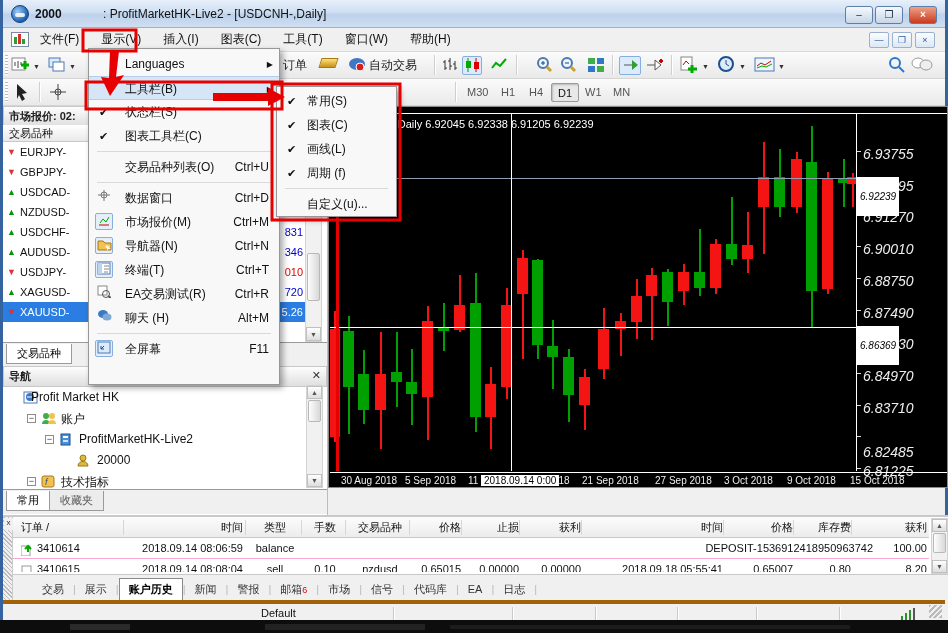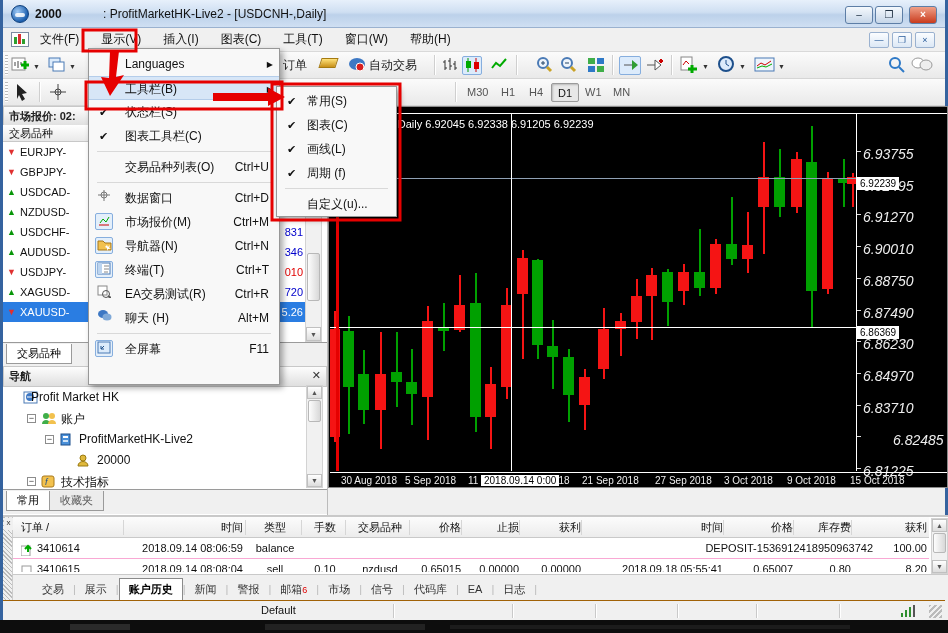--- a/index.html
+++ b/index.html
@@ -72,36 +72,36 @@
   .mico{position:absolute;left:6px;top:3px;width:18px;height:17px;border-radius:2px;font-size:9px;text-align:center;line-height:16px;}
   .mico.boxed{border:1px solid #86aede;background:#e4effa;}
   #toolbars-submenu{position:absolute;left:276px;top:86px;width:121px;height:131px;background:#f8f8f8;
      border:1px solid #979797;box-shadow:3px 3px 6px rgba(0,0,0,.35);z-index:55;padding-top:2px;}
   
   #chart-window{position:absolute;left:325px;top:106px;width:620px;height:382px;background:#000;border:1px solid #8b8b8b;}
   #plot{position:absolute;left:1px;top:6px;width:526px;height:358px;overflow:hidden;border-top:1px solid #fff;}
   #paxis{position:absolute;left:527px;top:6px;width:91px;height:358px;border-left:1px solid #fff;border-top:1px solid #fff;}
   .ylab{position:absolute;left:6px;font-size:14px;color:#eee;white-space:nowrap;font-style:italic;}
   .ytick{position:absolute;left:0;width:4px;height:1px;background:#ddd;}
-  .pricebox{position:absolute;left:0;background:#fff;color:#000;font-size:10px;padding:0 3px;line-height:13px;z-index:5;}
+  .pricebox{position:absolute;left:0;background:#fff;color:#000;font-size:10px;padding:13px 3px;line-height:13px;z-index:5;font-style:italic;}
   #xaxis{position:absolute;left:1px;top:365px;width:617px;height:16px;border-top:1px solid #fff;}
   .xlab{position:absolute;top:2px;font-size:10px;color:#eee;white-space:nowrap;}
   .xlab.hbox{background:#fff;color:#000;padding:0 3px;z-index:5;}
   .wick{position:absolute;width:2px;}
   .body{position:absolute;width:11px;}
   .infoline{position:absolute;left:14px;top:4px;font-size:11px;color:#fff;white-space:nowrap;z-index:2;}
   #chart-tabs{position:absolute;left:0px;top:488px;width:623px;height:26px;background:#f0f0f0;border-top:1px solid #aaa;}
   
   #terminal{position:absolute;left:0;top:515px;width:948px;height:85px;background:#fff;border-top:2px solid #c9c9c9;}
   .thead-cell{position:absolute;top:3px;font-size:11px;color:#111;}
   .tcell{position:absolute;font-size:11px;color:#111;white-space:nowrap;}
   .tt-tab{display:inline-block;padding:3px 9px;font-size:11px;color:#333;position:relative;}
   .tt-tab.active{background:#fff;border:1px solid #8a8a8a;border-bottom-color:#fff;font-weight:bold;color:#000;}
   .badge{color:#e00000;font-size:9px;}
-  #statusbar{position:absolute;left:0;top:600px;width:100%;height:20px;background:#f0f0f0;border-top:1px solid #a16207;font-size:11px;color:#111;}
+  #statusbar{position:absolute;left:0;top:600px;width:100%;height:20px;background:#f0f0f0;border-top:4px solid #a16207;font-size:11px;color:#111;}
   .sdiv{position:absolute;top:3px;width:1px;height:14px;background:#c9c9c9;box-shadow:1px 0 0 #fff;}
   #annotations{position:absolute;left:0;top:0;width:948px;height:633px;z-index:90;pointer-events:none;}
   .hatch{background:repeating-linear-gradient(45deg,#bbb 0 1px,#f0f0f0 1px 3px);}
 </style>
 </head>
 <body>
 
 <div id="screen">
   <div id="win">
 
@@ -477,21 +477,21 @@
           <div class="ylab" style="top: 158.626px;">6.88750</div>
           <div class="ytick" style="top: 195.504px;"></div>
           <div class="ylab" style="top: 190.504px;">6.87490</div>
           <div class="ytick" style="top: 227.382px;"></div>
           <div class="ylab" style="top: 222.382px;">6.86230</div>
           <div class="ytick" style="top: 259.26px;"></div>
           <div class="ylab" style="top: 254.26px;">6.84970</div>
           <div class="ytick" style="top: 291.138px;"></div>
           <div class="ylab" style="top: 286.138px;">6.83710</div>
           <div class="ytick" style="top: 322.131px;"></div>
-          <div class="ylab" style="top: 318px; margin-left: 30px;">6.82485</div>
+          <div class="ylab" style="top: 330px;">6.82485</div>
           <div class="ytick" style="top: 354.009px;"></div>
           <div class="ylab" style="top: 349.009px; text-align: right;">6.81225</div>
           <div class="pricebox" style="top: 63.3548px;">6.92239</div>
           <div class="pricebox" style="top: 211.866px;">6.86369</div>
         </div>
       <div id="xaxis">
           <div class="xlab" style="left: 11px;">30 Aug 2018</div>
           <div class="xlab" style="left: 75px;">5 Sep 2018</div>
           <div class="xlab" style="left: 138px;">11</div>
           <div class="xlab hbox" style="left: 151px;">2018.09.14 0:00</div>

